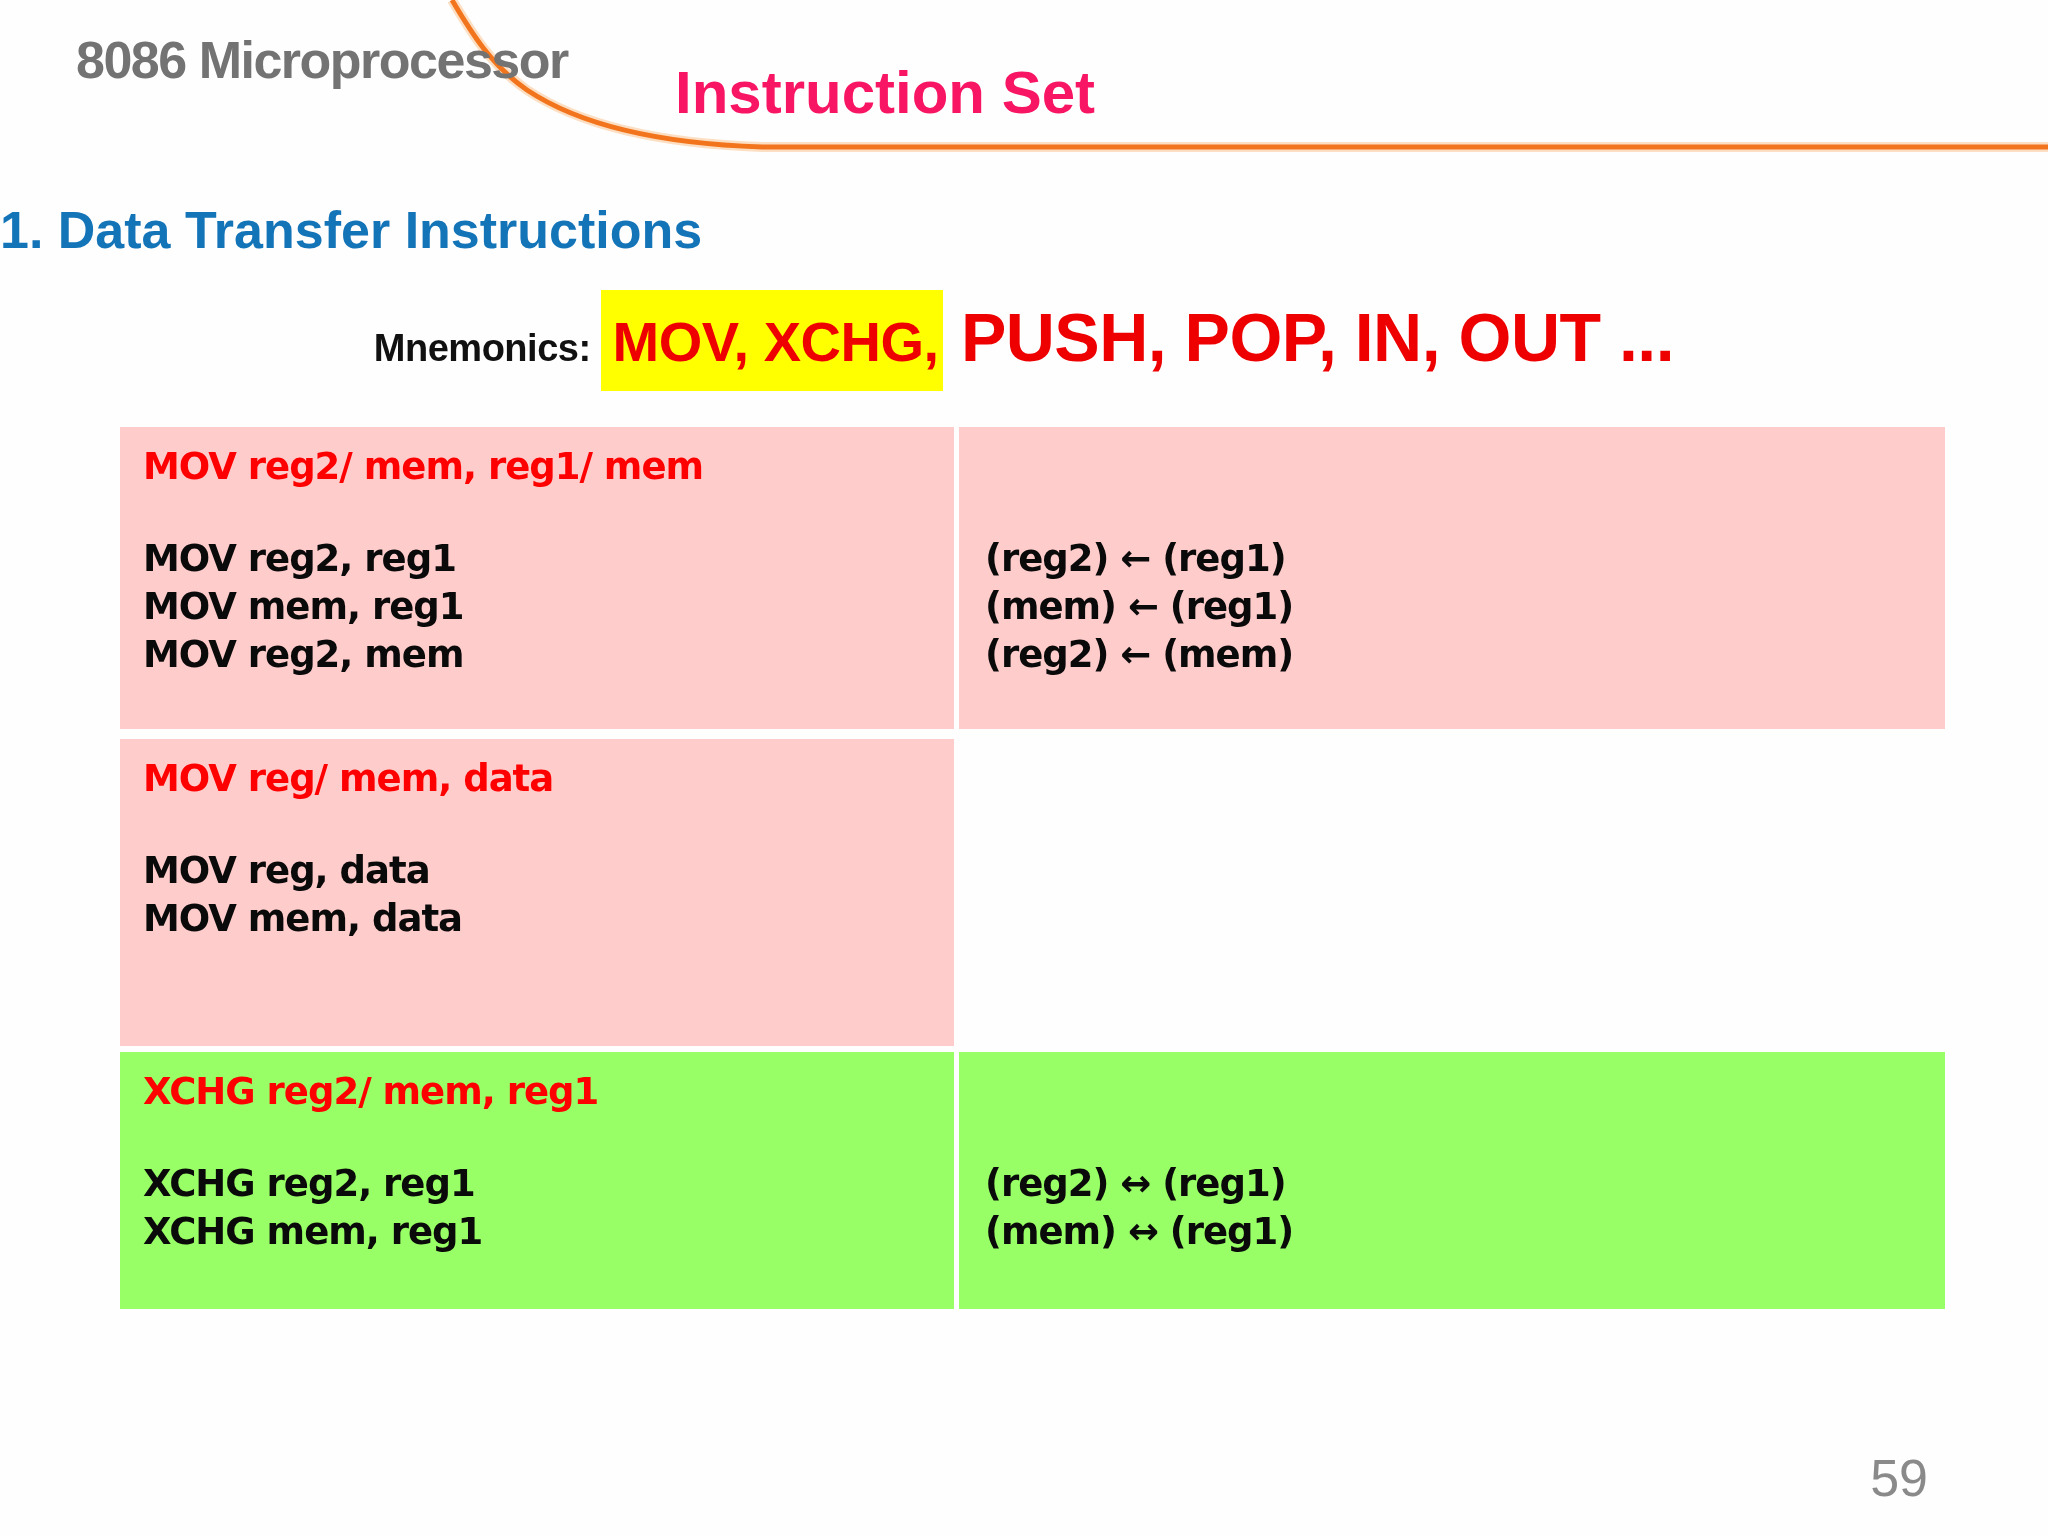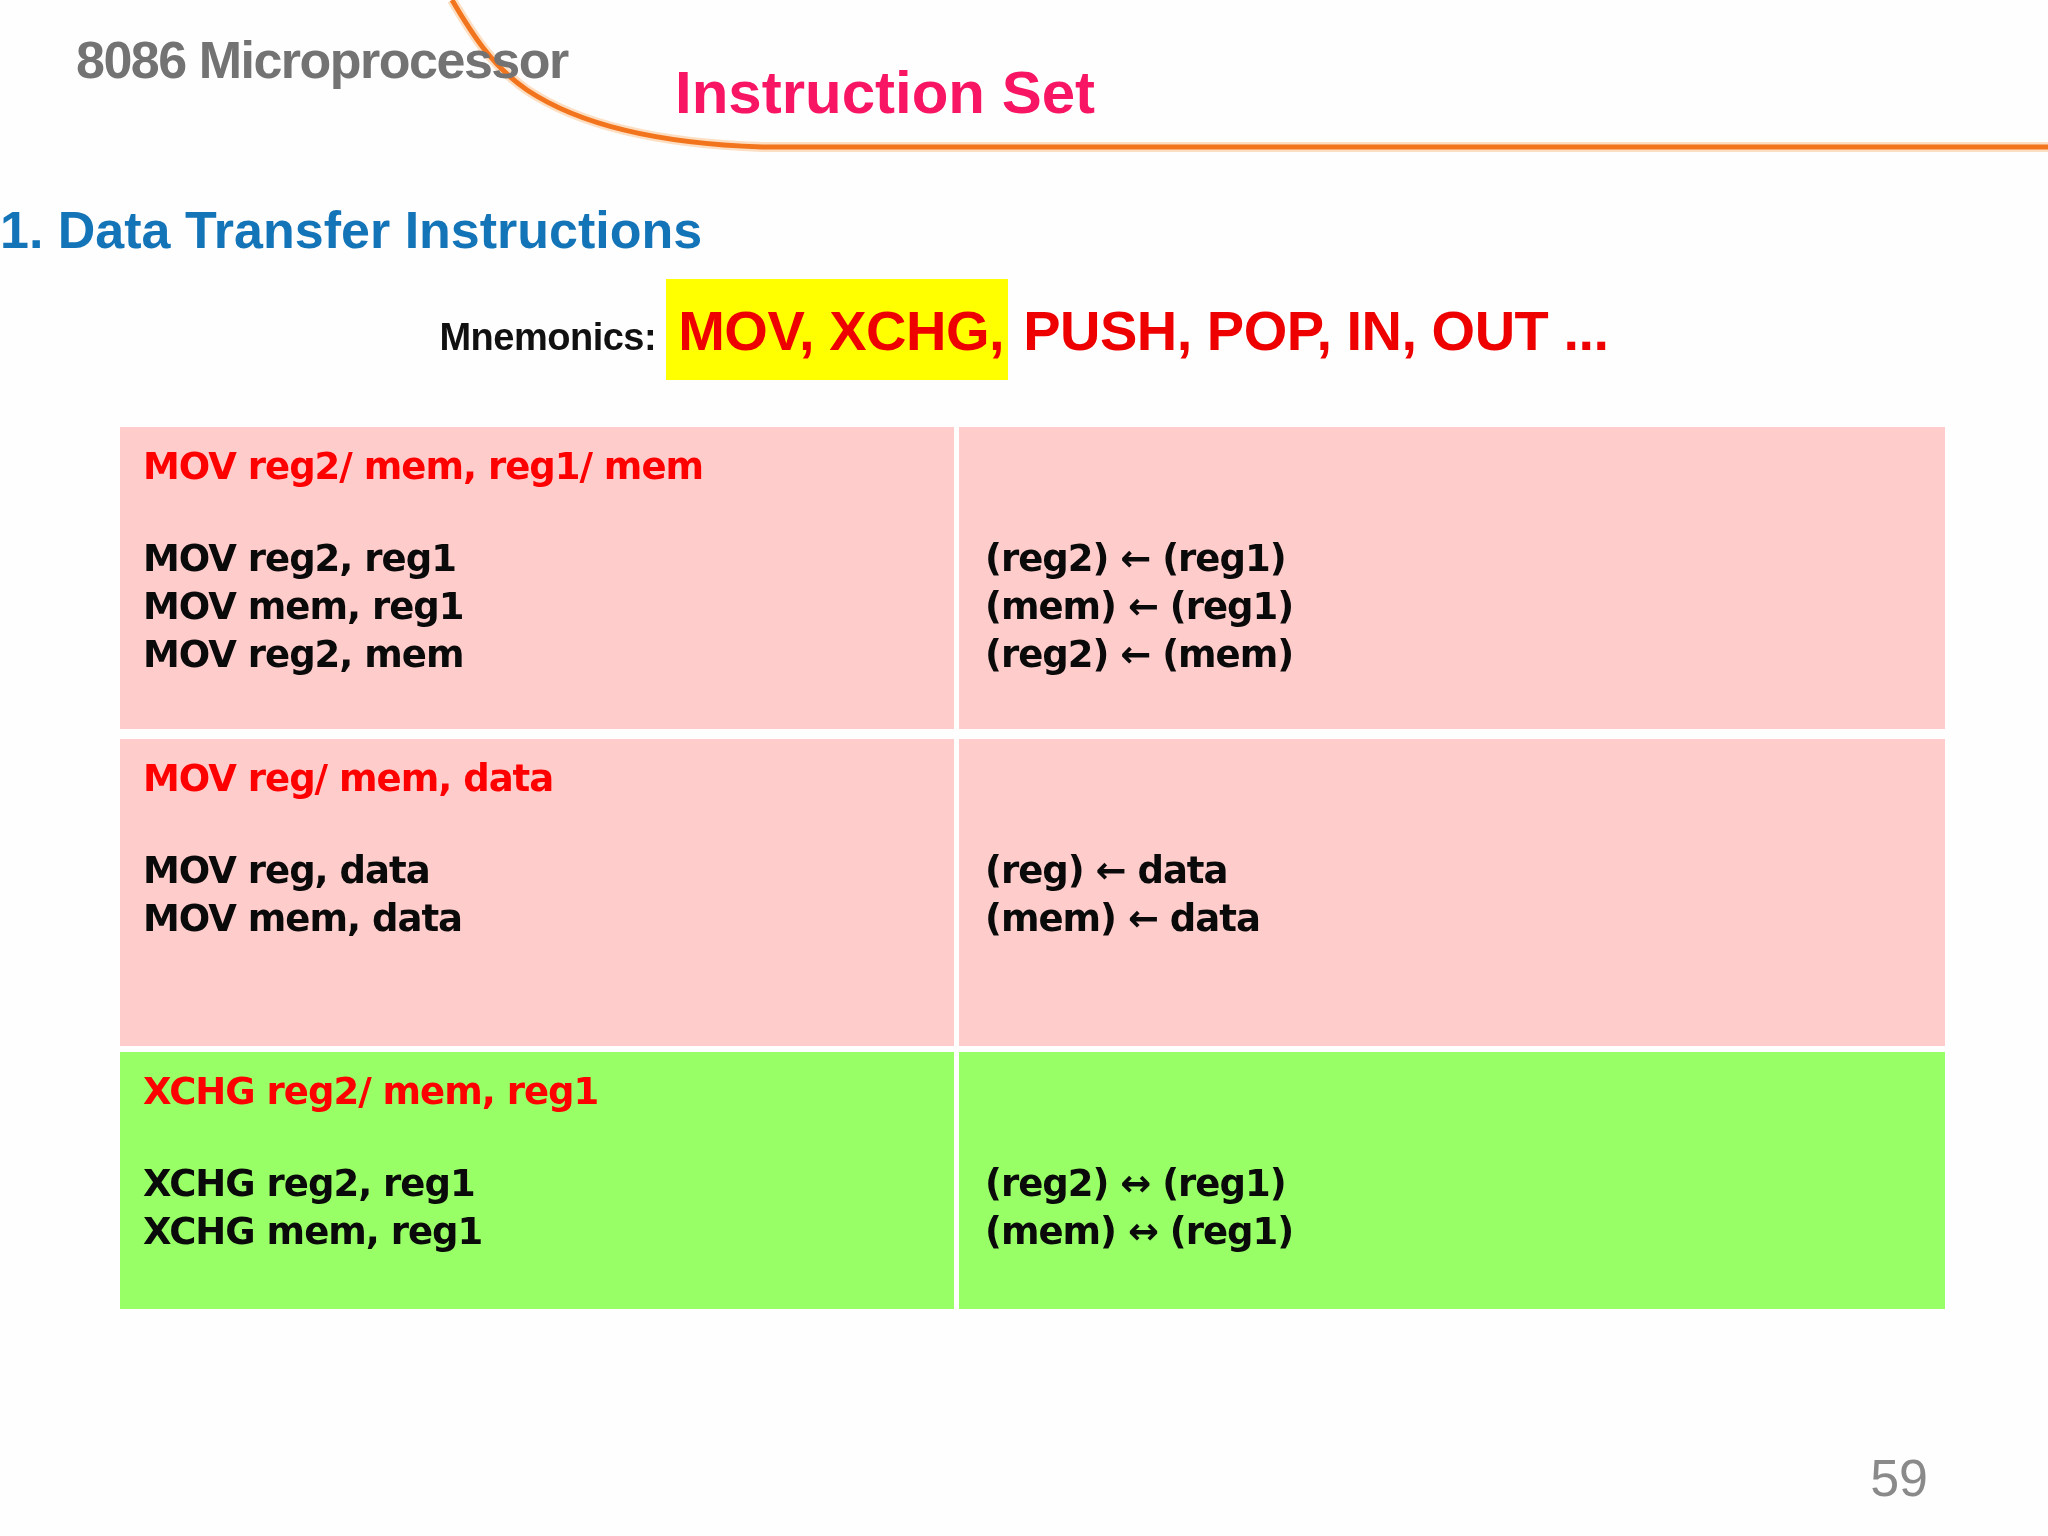--- a/index.html
+++ b/index.html
@@ -44,21 +44,21 @@
     font-size:38px;font-weight:700;color:#111;
     letter-spacing:-0.5px;
   }
   .mnemonics .hl{
     background:#ffff00;
     padding:20px 4px 18px 12px;
     font-size:56px;font-weight:700;color:#ee0000;
     letter-spacing:-0.5px;
   }
   .mnemonics .rest{
-    font-size:56px;font-weight:700;color:#ee0000;
+    font-size:68px;font-weight:700;color:#ee0000;
     letter-spacing:-0.5px;
   }
 
   
   .tbl{
     position:absolute;left:120px;width:1825px;
     display:grid;grid-template-columns:834px 1fr;column-gap:5px;
     font-family:"DejaVu Sans", sans-serif;
   }
   .tbl .cell{position:relative;height:100%;}
@@ -121,26 +121,20 @@
 </div>
 
 <div class="tbl pink" id="tbl-2">
   <div class="cell left">
     <div class="hdr">MOV reg/ mem, data</div>
     <div class="rows">
       <div>MOV reg, data</div>
       <div>MOV mem, data</div>
     </div>
   </div>
-  <div class="cell right">
-    <div class="rows">
-      <div>(reg) ← data</div>
-      <div>(mem) ← data</div>
-    </div>
-  </div>
 </div>
 
 <div class="tbl green" id="tbl-3">
   <div class="cell left">
     <div class="hdr">XCHG reg2/ mem, reg1</div>
     <div class="rows">
       <div>XCHG reg2, reg1</div>
       <div>XCHG mem, reg1</div>
     </div>
   </div>

